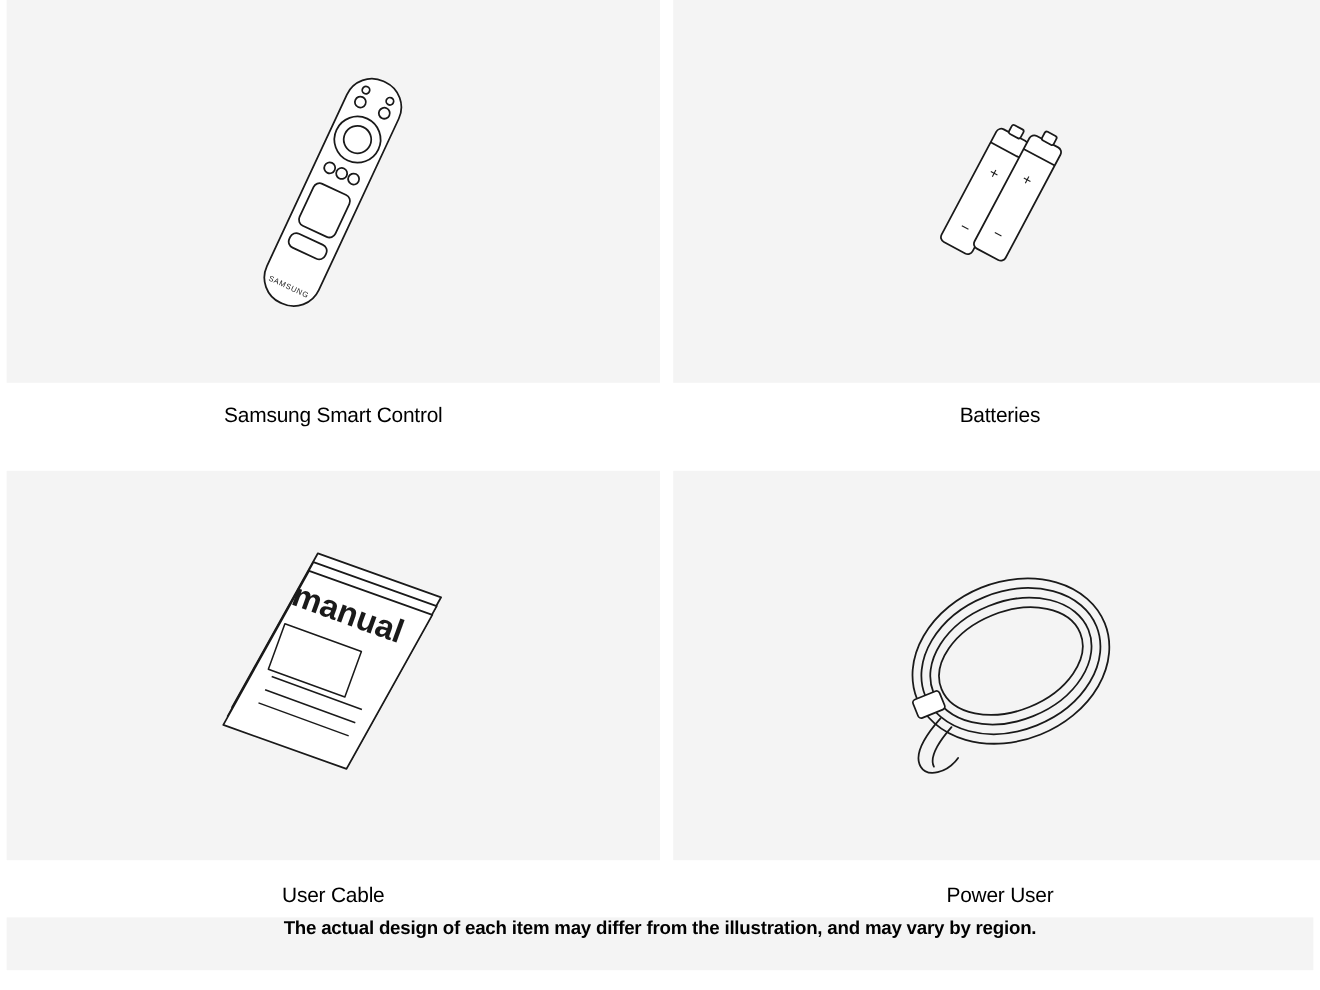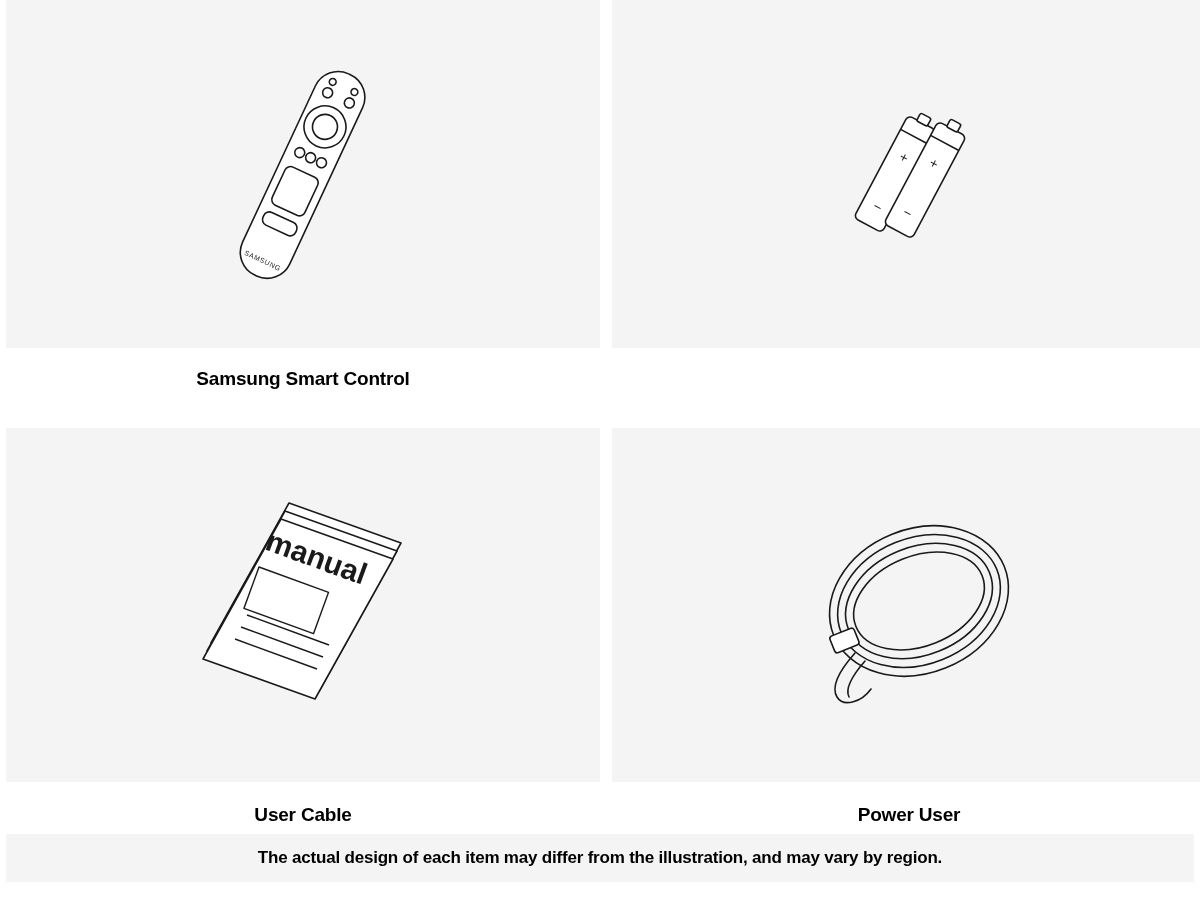--- a/index.html
+++ b/index.html
@@ -40,41 +40,41 @@
     background: #f4f4f4;
     display: flex;
     align-items: center;
     justify-content: center;
   }
 
   .thumb svg { display: block; }
 
   .caption {
     font-size: 19px;
-    font-weight: bold;
+    font-weight: normal;
     color: #000000;
     letter-spacing: -0.2px;
     padding: 19px 0 0 0;
     height: 80px;
     line-height: 1.3;
     text-align: right;
   }
 
   .row2 .thumb { height: 354px; }
   .row2 .caption { padding-top: 21px; }
 
   .note {
     position: absolute;
     left: 6px;
     right: 6px;
     bottom: 18px;
     height: 48px;
     background: #f4f4f4;
     display: flex;
-    align-items: center;
+    align-items: flex-start;
     justify-content: center;
   }
 
   .note-text {
     font-size: 17px;
     font-weight: bold;
     color: #000000;
     letter-spacing: -0.2px;
     text-align: center;
   }
@@ -123,20 +123,21 @@
             <g transform="rotate(28 146 136)">
               <rect x="130" y="78" width="32" height="116" rx="5"></rect>
               <line x1="130" y1="94" x2="162" y2="94"></line>
               <rect x="140" y="70" width="12" height="9" rx="2"></rect>
               <text x="146" y="122" font-family="Liberation Sans, sans-serif" font-size="14" fill="#1a1a1a" stroke="none" text-anchor="middle">+</text>
               <text x="146" y="178" font-family="Liberation Sans, sans-serif" font-size="14" fill="#1a1a1a" stroke="none" text-anchor="middle">−</text>
             </g>
           </g>
         </svg>
       </div>
+      <div class="caption">Batteries</div>
     </div>
 
     <div class="cell row2">
       <div class="thumb">
         <svg width="280" height="260" viewBox="0 0 280 260" fill="none">
           <g stroke="#1a1a1a" stroke-width="1.6" fill="#ffffff" stroke-linejoin="round">
             <path d="M48 168 L126 28 L238 68 L160 208 Z"></path>
             <path d="M48 168 L126 28 L238 68 L160 208 Z" transform="translate(-4,8)"></path>
             <path d="M48 168 L126 28 L238 68 L160 208 Z" transform="translate(-8,16)"></path>
             <g stroke-width="1.4" fill="none">

